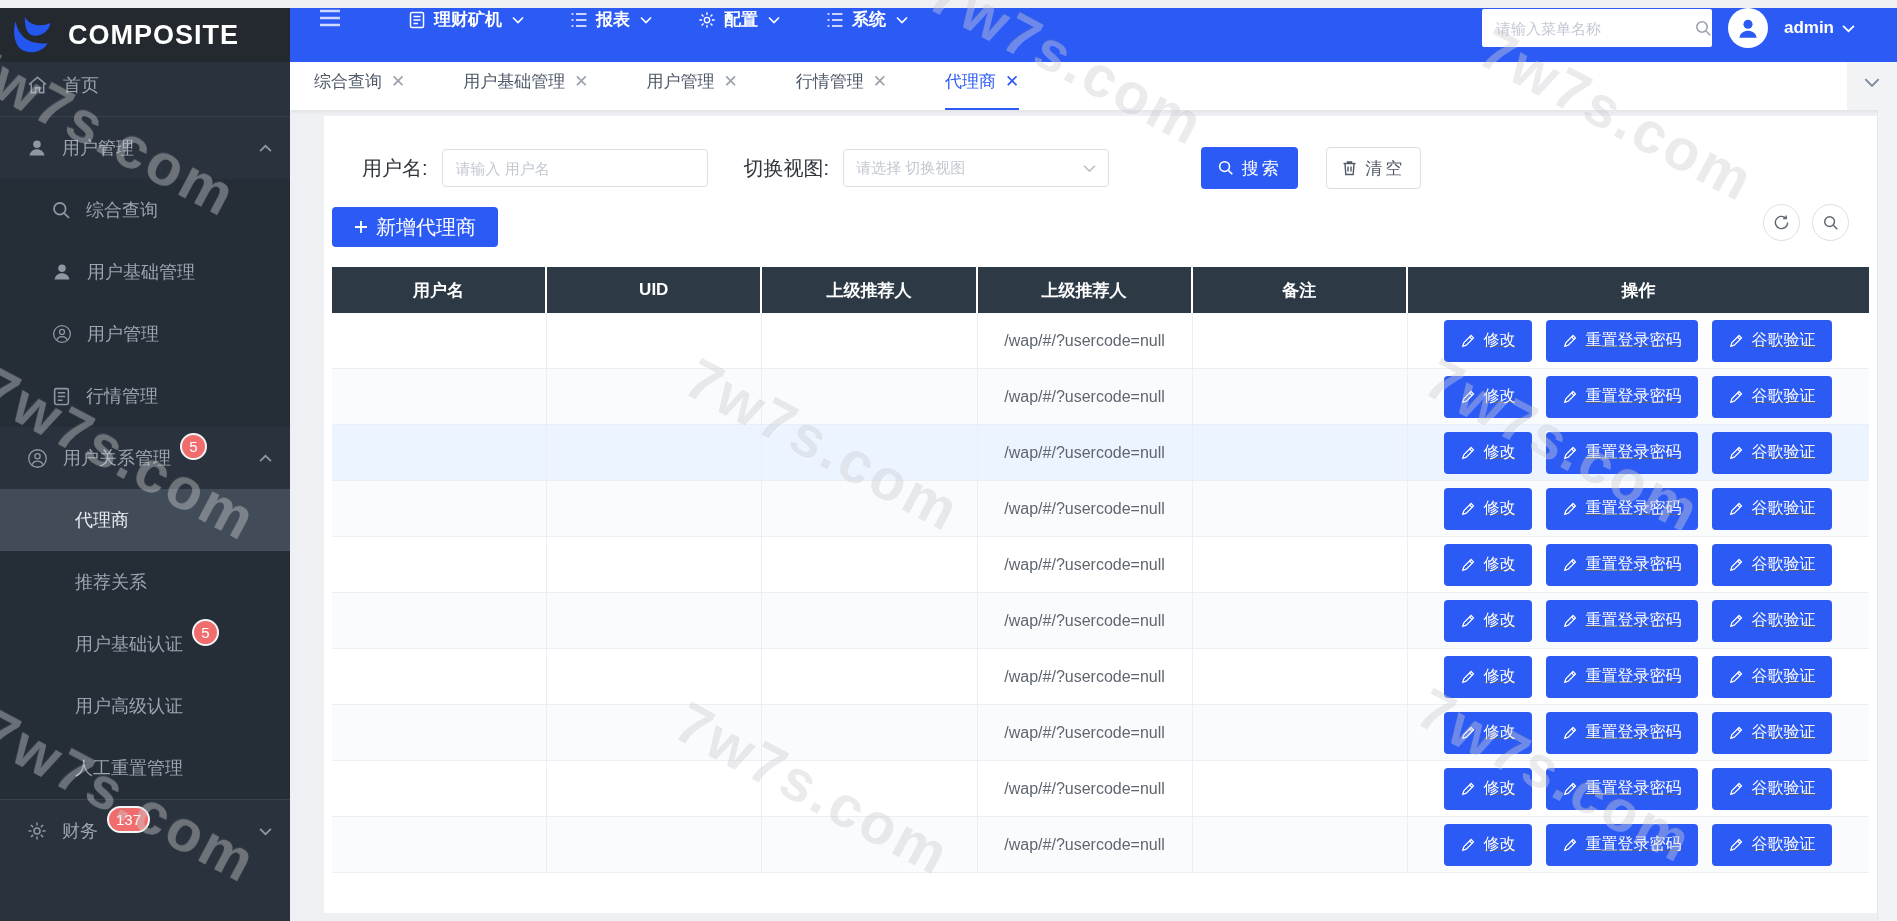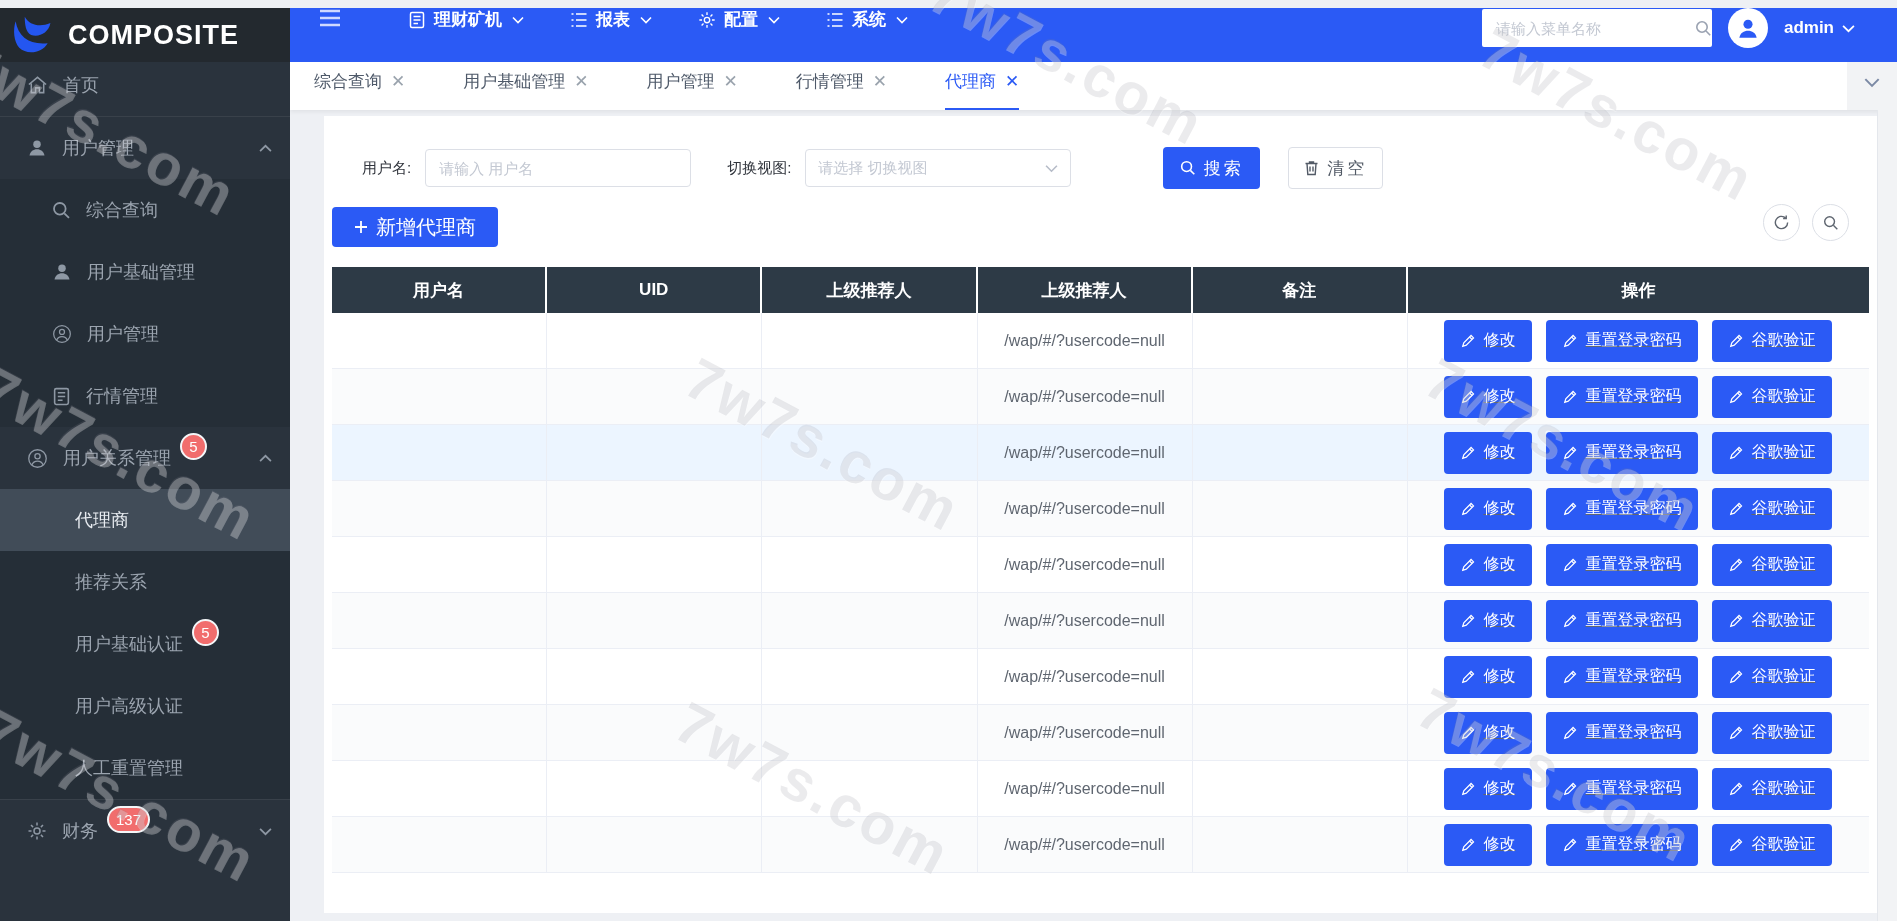--- a/index.html
+++ b/index.html
@@ -55,21 +55,21 @@
   .tab.active .close { color:#2b5af5; }
   .tab-more { position:absolute; top:54px; right:0; width:50px; height:56px; background:#f2f3f5;
     display:flex; align-items:center; justify-content:center; color:#7c8aa5; z-index:6; cursor:pointer; }
   .right-scrollbar { position:absolute; top:110px; right:0; width:20px; height:811px; background:#f2f3f5;
     border-left:1px solid #e4e7ec; z-index:6; }
 
   
   .card { position:absolute; left:324px; top:116px; width:1553px; height:797px; background:#fff;
     padding:0 8px; z-index:3; }
   .filter-row { display:flex; align-items:center; margin:31px 0 0 30px; height:42px; }
-  .f-label { font-size:15px; color:#30343c; margin-right:14px; white-space:nowrap; }
+  .f-label { font-size:20px; color:#30343c; margin-right:14px; white-space:nowrap; }
   .f-label.second { margin-left:36px; }
   .text-input { width:266px; height:38px; border:1px solid #dcdfe6; border-radius:4px;
     padding:0 13px; font-size:15px; color:#333; outline:none; font-family:inherit; }
   .text-input::placeholder { color:#c3c8d2; }
   .select-box { width:266px; height:38px; border:1px solid #dcdfe6; border-radius:4px;
     display:flex; align-items:center; padding:0 12px; cursor:pointer; }
   .select-box .ph { flex:1; font-size:15px; color:#c3c8d2; }
   .select-box .ico { color:#b6bcc8; }
   .btn { display:inline-flex; align-items:center; justify-content:center; gap:8px; border-radius:4px;
     cursor:pointer; border:none; font-family:inherit; white-space:nowrap; }

